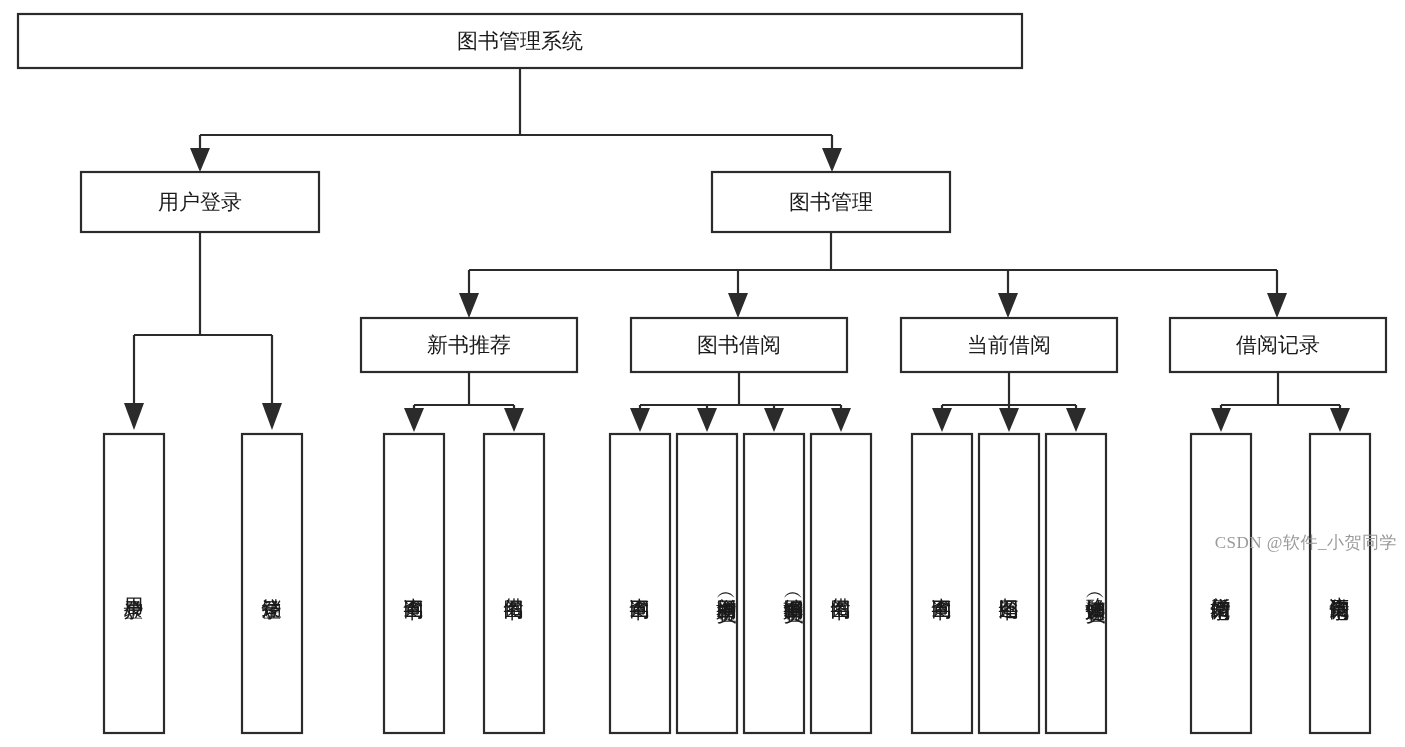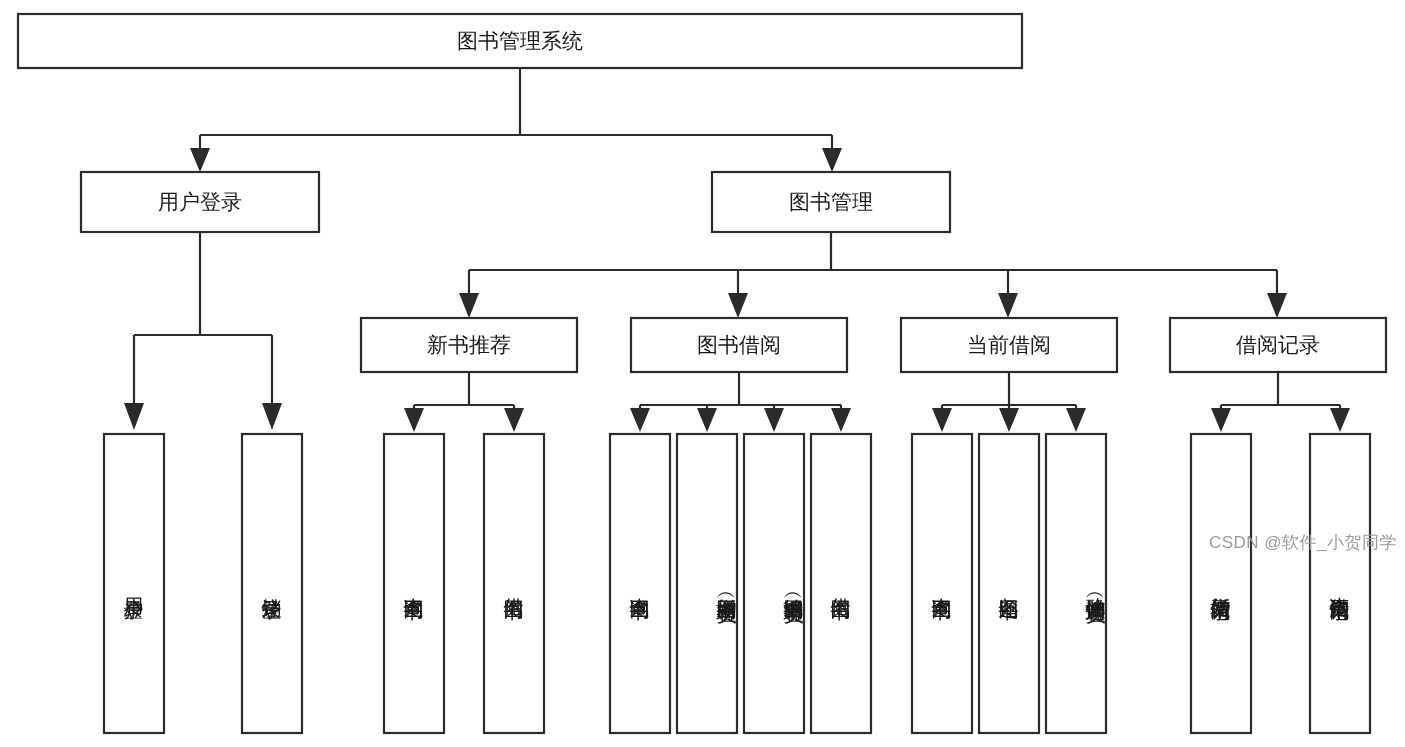--- a/index.html
+++ b/index.html
@@ -69,21 +69,21 @@
     white-space: nowrap;
     display: flex;
     align-items: center;
     justify-content: center;
     pointer-events: none;
   }
   .watermark {
     position: absolute;
     right: 8px;
     bottom: 4px;
-    font-family: Liberation Sans, sans-serif;
+    font-family: Liberation Serif, serif;
     font-size: 17px;
     color: #9a9a9a;
     white-space: nowrap;
     letter-spacing: 0.5px;
   }
 </style>
 </head>
 <body>
 
 <div id="diagram-root">

